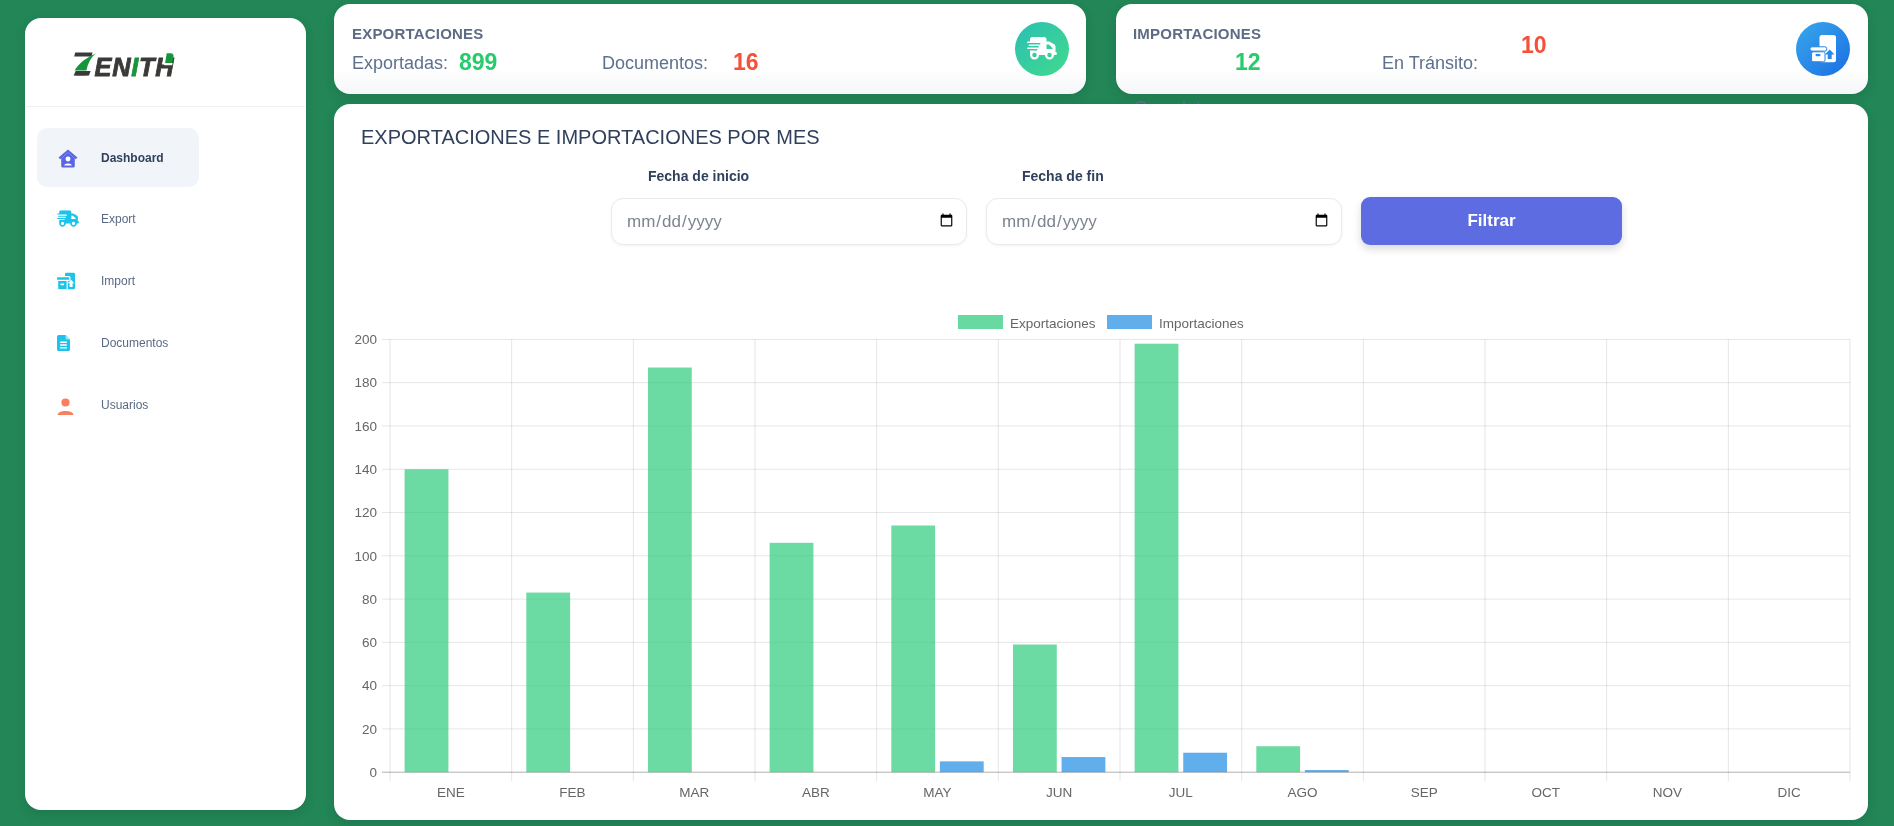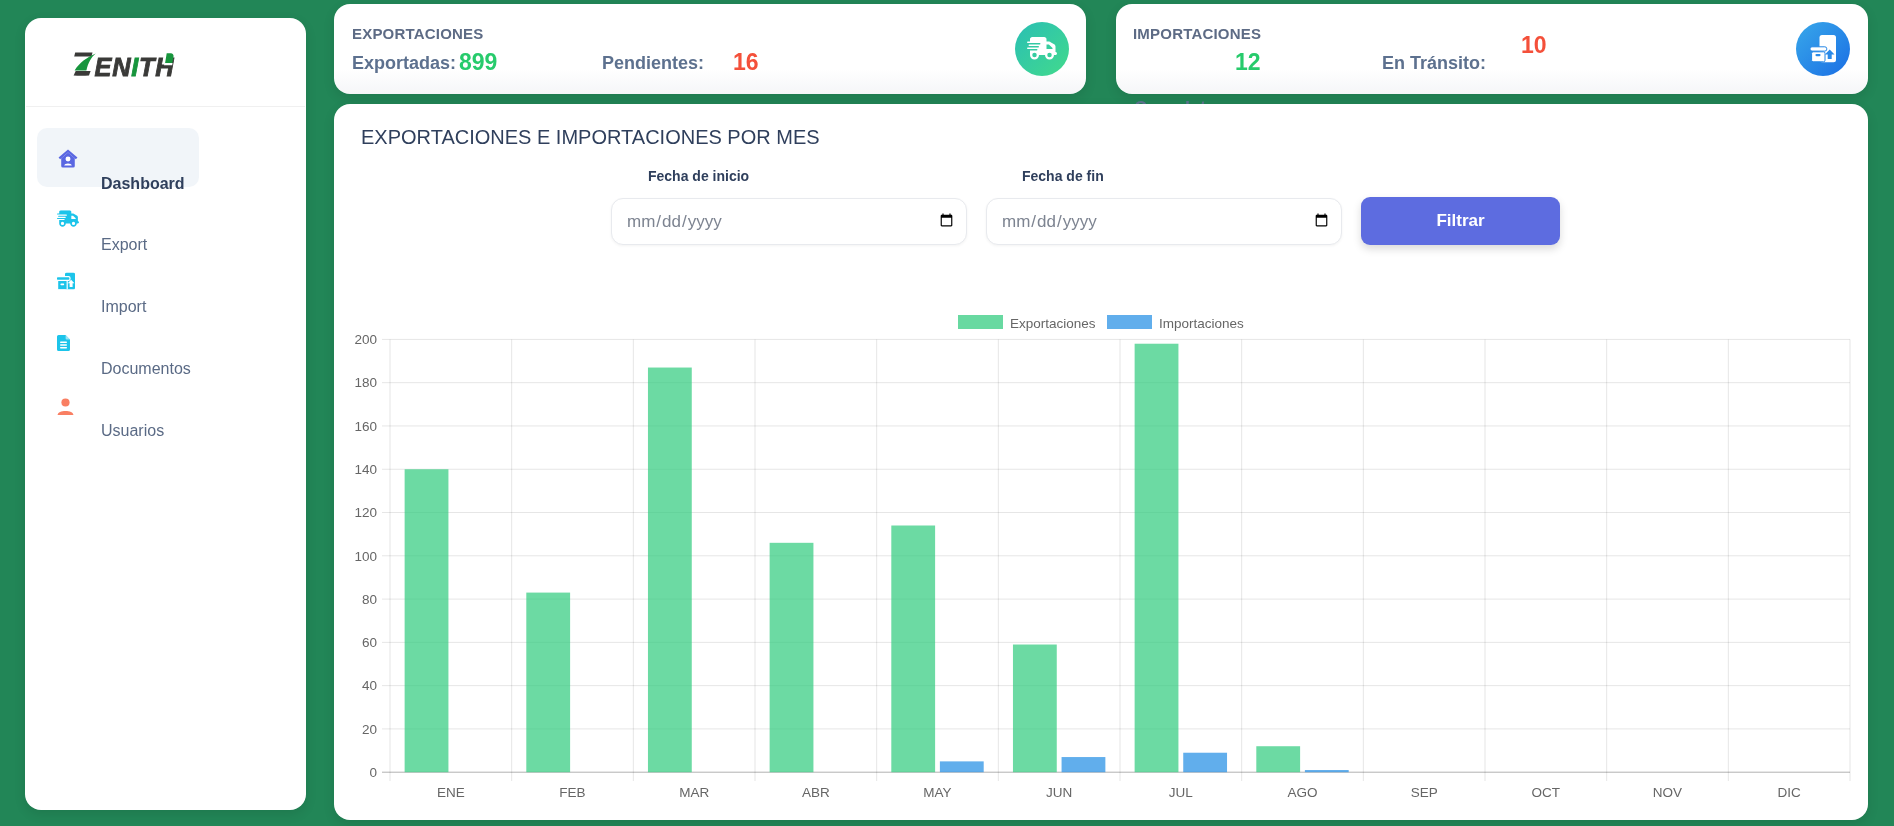--- a/index.html
+++ b/index.html
@@ -6,39 +6,39 @@
   html,body { width:1894px; height:826px; overflow:hidden; }
   body { background:#228657; font-family:"Liberation Sans", sans-serif; position:relative; }
   .card { position:absolute; background:#fff; border-radius:16px; box-shadow:0 4px 12px rgba(0,0,0,0.10); }
   .statcard { background:linear-gradient(180deg,#ffffff 72%,#f5f6f8 100%); }
 
   
   #sidebar { left:25px; top:18px; width:281px; height:792px; }
   #divider { position:absolute; left:26px; top:106px; width:279px; height:1px; background:#f0f0f0; }
   .mi { position:absolute; left:37px; width:162px; height:59px; }
   .mi.active { background:#f1f5f9; border-radius:10px; }
-  .mi .txt { position:absolute; left:64px; top:50%; transform:translateY(-50%); font-size:16px; color:#5a6a85;margin-top:26px; }
+  .mi .txt { position:absolute; left:64px; top:50%; transform:translateY(-50%); font-size:12px; color:#5a6a85; }
   .mi.active .txt { color:#2f3f5c; font-weight:700; }
   .mi svg { position:absolute; left:20px; top:50%; transform:translateY(-50%); }
 
   
   .sc-title { position:absolute; font-size:15px; font-weight:700; color:#5d6b85; letter-spacing:0.2px; }
-  .sc-lbl { position:absolute; font-size:18px; color:#5d718f;font-weight:bold; }
+  .sc-lbl { position:absolute; font-size:18px; color:#5d718f; }
   .sc-num { position:absolute; font-size:23px; font-weight:700; }
   .grn { color:#27cb6c;text-align:center; } .red { color:#f4503a;margin-left:26px; }
   .circ { position:absolute; width:54px; height:54px; border-radius:50%; display:flex; align-items:center; justify-content:center; }
 
   
   #main-title { position:absolute; left:361px; top:126px; font-size:20px; font-weight:400; color:#2f3f5c; }
   .flabel { position:absolute; top:168px; font-size:14px; font-weight:700; color:#2f3f5c;padding-left:32px; }
   .dinput { position:absolute; top:198px; height:47px; border:1px solid #e8eaee; border-radius:12px;
             font-family:"Liberation Sans", sans-serif; font-size:17px; color:#7d8491; padding-left:14px; padding-right:10px;
             box-shadow:0 1px 3px rgba(0,0,0,0.05); outline:none; background:#fff; }
   .dinput::-webkit-calendar-picker-indicator { width:15px; height:17px; }
-  #filtrar { position:absolute; left:1361px; top:197px; width:199px; height:48px; background:#5d6ce0;
+  #filtrar { position:absolute; left:1361px; top:197px; width:261px; height:48px; background:#5d6ce0;
              border:none; border-radius:9px; color:#fff; font-weight:700; font-size:17px;
              font-family:"Liberation Sans", sans-serif; box-shadow:0 4px 8px rgba(0,0,0,0.15); }
 </style>
 </head>
 <body>
 
   <div class="card" id="sidebar"></div>
   <svg id="logo" style="position:absolute; left:71px; top:46px;" width="112" height="36" viewBox="0 0 112 36">
     <text x="23.6" y="29.5" font-size="25.4" font-weight="bold" font-style="italic" letter-spacing="0.7" fill="#3a3a38" stroke="#3a3a38" stroke-width="0.85">EN<tspan fill="#17953d" stroke="#17953d">I</tspan>TH</text>
     <path d="M4.2 6.6 L21.5 6.4 L20.5 10.4 L3.2 10.6 Z" fill="#3a3a38"></path>
@@ -89,21 +89,21 @@
       <circle cx="8.5" cy="8" r="4.1" fill="#f97f63"></circle>
       <path d="M0.6 20.6 C0.6 15.1 16.4 15.1 16.4 20.6 Z" fill="#f97f63"></path>
     </svg>
     <span class="txt">Usuarios</span>
   </div>
 
   <div class="card statcard" style="left:334px; top:4px; width:752px; height:90px;"></div>
   <div class="sc-title" style="left:352px; top:25px;">EXPORTACIONES</div>
   <div class="sc-lbl" style="left:352px; top:53px;">Exportadas:</div>
   <div class="sc-num grn" style="left:459px; top:49px;">899</div>
-  <div class="sc-lbl" style="left:602px; top:53px;">Pendientes:</div>
+  <div class="sc-lbl" style="left:602px; top:53px;">Documentos:</div>
   <div class="sc-num red" style="left:707px; top:49px;">16</div>
   <div class="circ" style="left:1015px; top:22px; background:linear-gradient(135deg,#2abfb4,#42da8c);">
     <svg width="30" height="24" viewBox="0 0 640 512">
       <path fill="#fff" d="M112 0C85.5 0 64 21.5 64 48l0 48L16 96c-8.8 0-16 7.2-16 16s7.2 16 16 16l48 0 208 0c8.8 0 16 7.2 16 16s-7.2 16-16 16L64 160l-16 0c-8.8 0-16 7.2-16 16s7.2 16 16 16l16 0 176 0c8.8 0 16 7.2 16 16s-7.2 16-16 16L64 224l-48 0c-8.8 0-16 7.2-16 16s7.2 16 16 16l48 0 144 0c8.8 0 16 7.2 16 16s-7.2 16-16 16L64 288l0 96c0 53 43 96 96 96s96-43 96-96l128 0c0 53 43 96 96 96s96-43 96-96l32 0c17.7 0 32-14.3 32-32s-14.3-32-32-32l0-64 0-32 0-18.7c0-17-6.7-33.3-18.7-45.3L512 114.7c-12-12-28.3-18.7-45.3-18.7L416 96l0-48c0-26.5-21.5-48-48-48L112 0zM544 237.3l0 18.7-128 0 0-96 50.7 0L544 237.3zM160 336a48 48 0 1 1 0 96 48 48 0 1 1 0-96zm272 48a48 48 0 1 1 96 0 48 48 0 1 1 -96 0z"></path>
     </svg>
   </div>
 
   <div class="card statcard" style="left:1116px; top:4px; width:752px; height:90px;"></div>
   <div class="sc-title" style="left:1133px; top:25px;">IMPORTACIONES</div>
   <div class="sc-lbl" style="left:1134px; top:62px;margin-top:36px;">Completas:</div>

